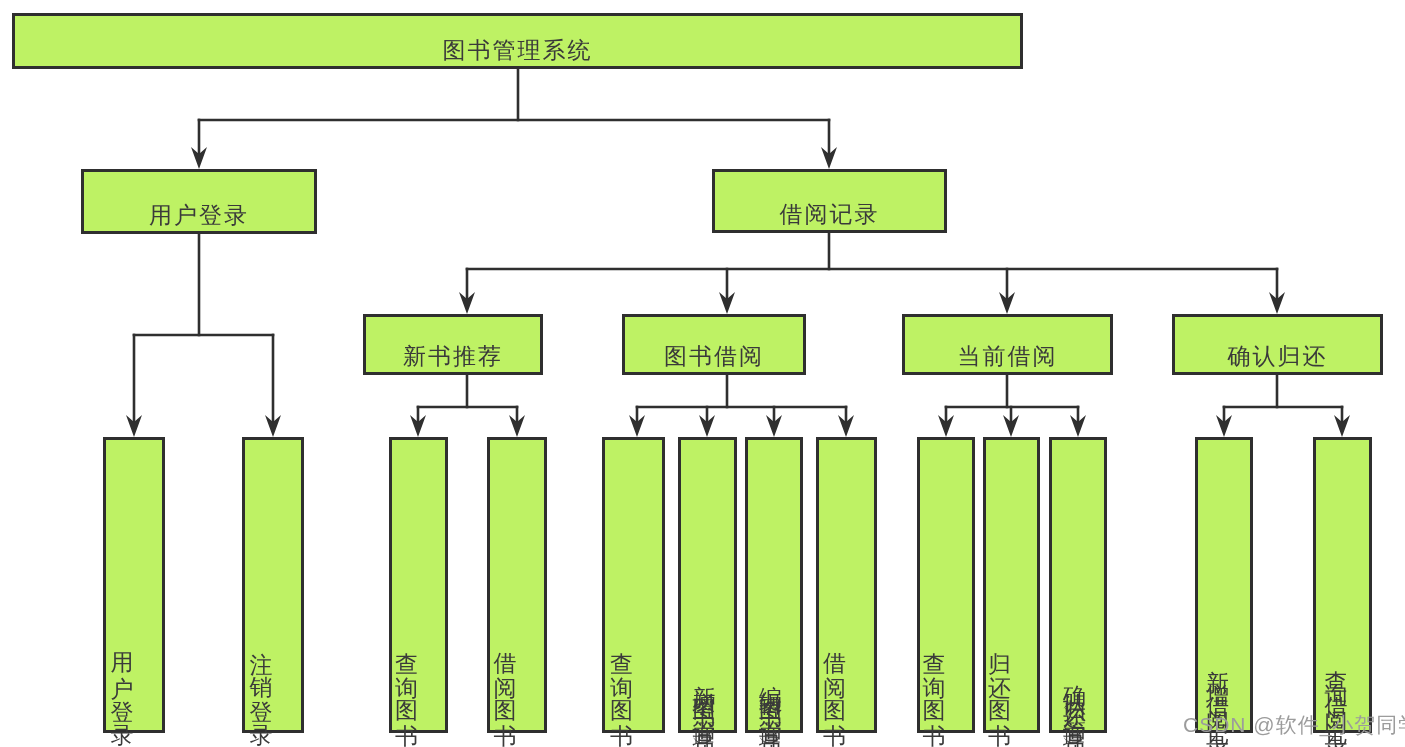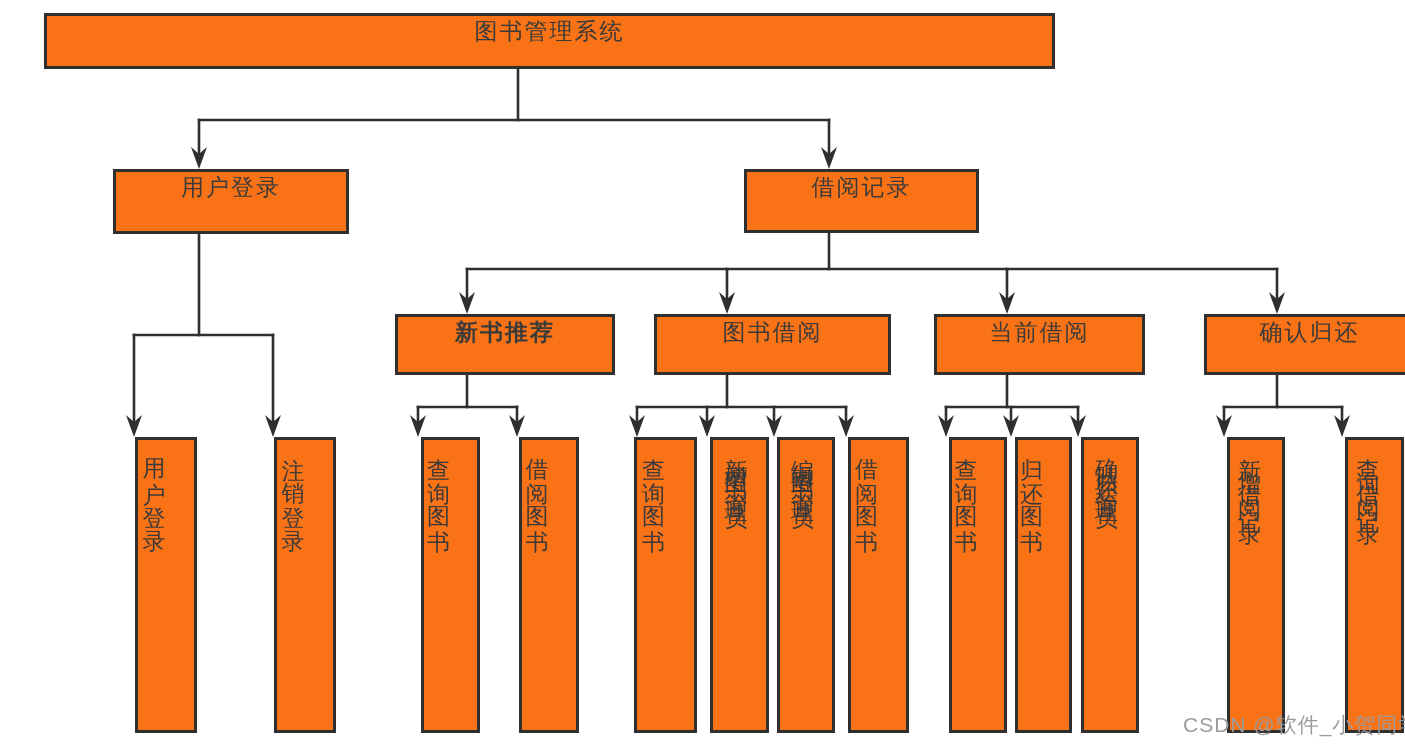--- a/index.html
+++ b/index.html
@@ -8,29 +8,28 @@
     --wm:#9c9c9c;
     --bg:#ffffff;
   }
   *{box-sizing:border-box;margin:0;padding:0;}
   html,body{width:1405px;height:747px;background:var(--bg);overflow:hidden;}
   body{font-family:"Liberation Sans","DejaVu Sans",sans-serif;color:var(--text);}
   #stage{position:relative;width:1405px;height:747px;background:var(--bg);}
   #connectors{position:absolute;left:0;top:0;width:1405px;height:747px;pointer-events:none;}
   .node{
     position:absolute;
-    background:#f97316;
+    background:#bef264;
     border:3px solid var(--line);
     display:flex;
-    align-items:flex-start;
+    align-items:flex-end;
     justify-content:center;
     font-size:23px;
     letter-spacing:2px;
     color:var(--text);
-    margin-left:32px;
   }
   .leaf .v{
     writing-mode:vertical-rl;
     text-orientation:mixed;
     font-size:23px;
     line-height:1;
     white-space:nowrap;
   }
   .leaf .v.sp4{letter-spacing:24px;margin-block-end:-24px;}
   .leaf .v.sp6{letter-spacing:13px;margin-block-end:-13px;}
@@ -109,24 +108,24 @@
     <span>图书管理系统</span>
   </div>
 
   <div class="node" style="left:81px;top:169px;width:236px;height:65px;">
     <span>用户登录</span>
   </div>
   <div class="node" style="left:712px;top:169px;width:235px;height:64px;">
     <span>借阅记录</span>
   </div>
 
-  <div class="node" style="left:363px;top:314px;width:220px;height:61px;font-weight:bold;">
+  <div class="node" style="left:363px;top:314px;width:180px;height:61px;">
     <span>新书推荐</span>
   </div>
-  <div class="node" style="left:622px;top:314px;width:237px;height:61px;">
+  <div class="node" style="left:622px;top:314px;width:184px;height:61px;">
     <span>图书借阅</span>
   </div>
   <div class="node" style="left:902px;top:314px;width:211px;height:61px;">
     <span>当前借阅</span>
   </div>
   <div class="node" style="left:1172px;top:314px;width:211px;height:61px;">
     <span>确认归还</span>
   </div>
 
   <div class="node leaf" style="left:103px;top:437px;width:62px;height:296px;">

